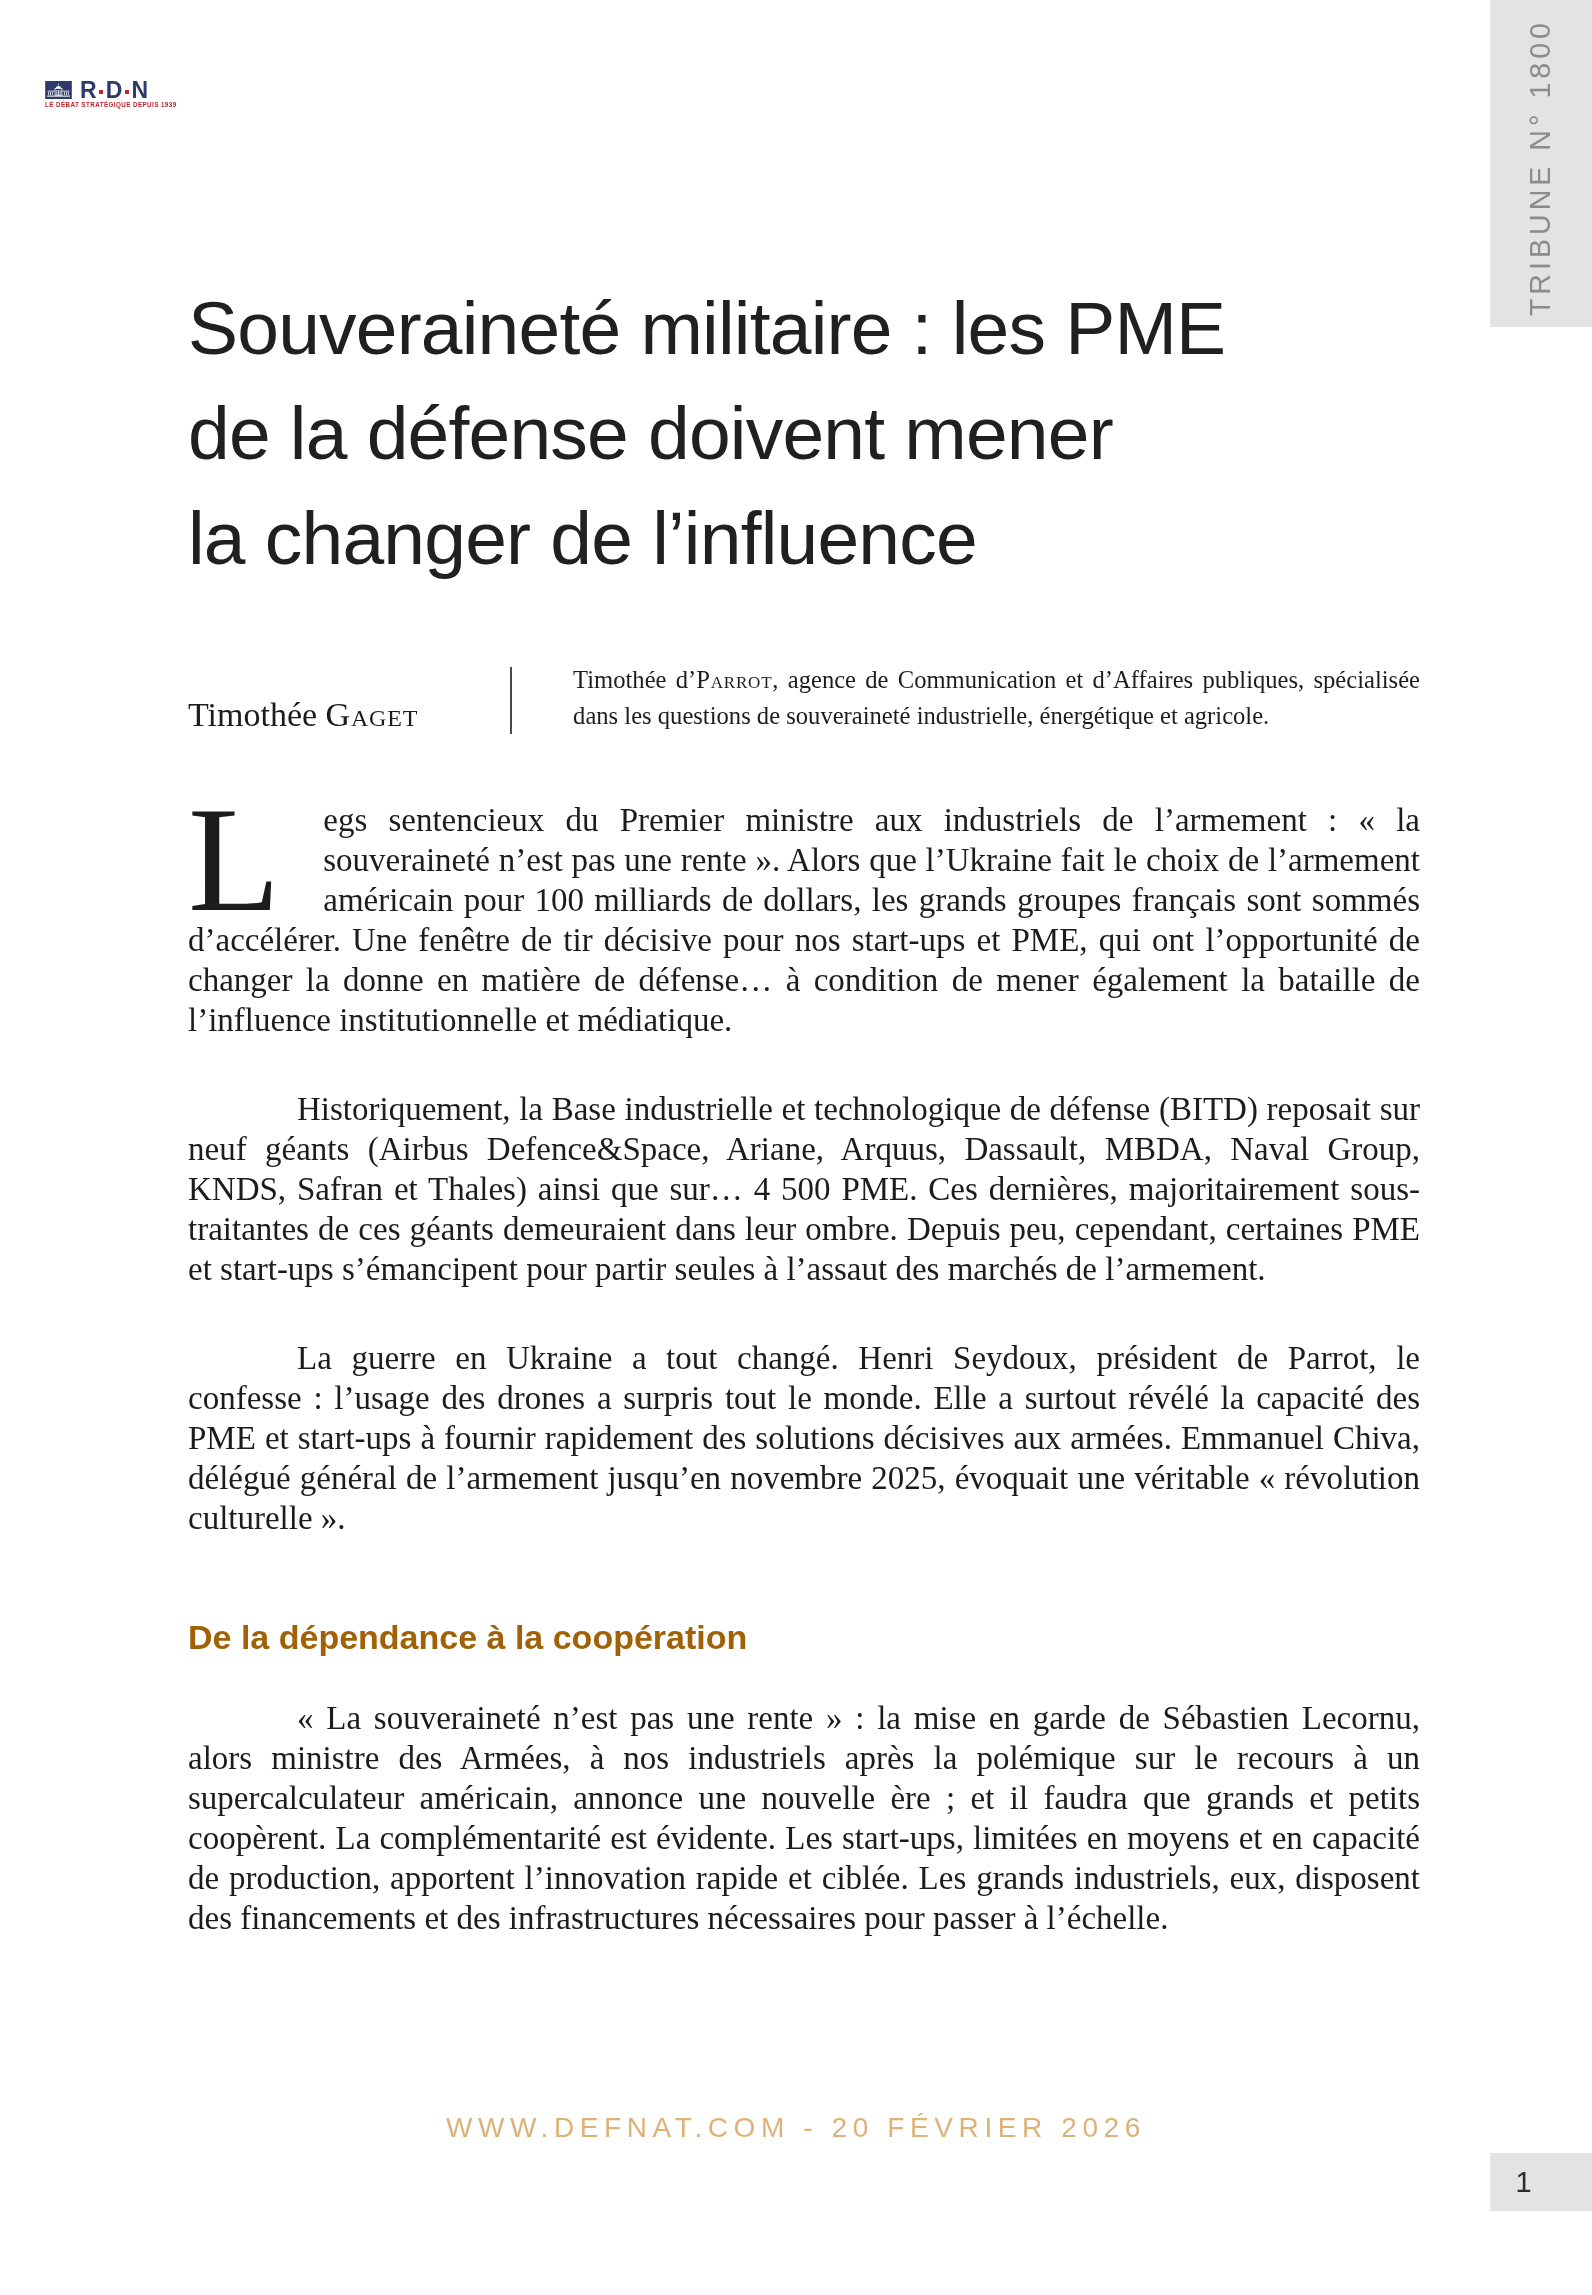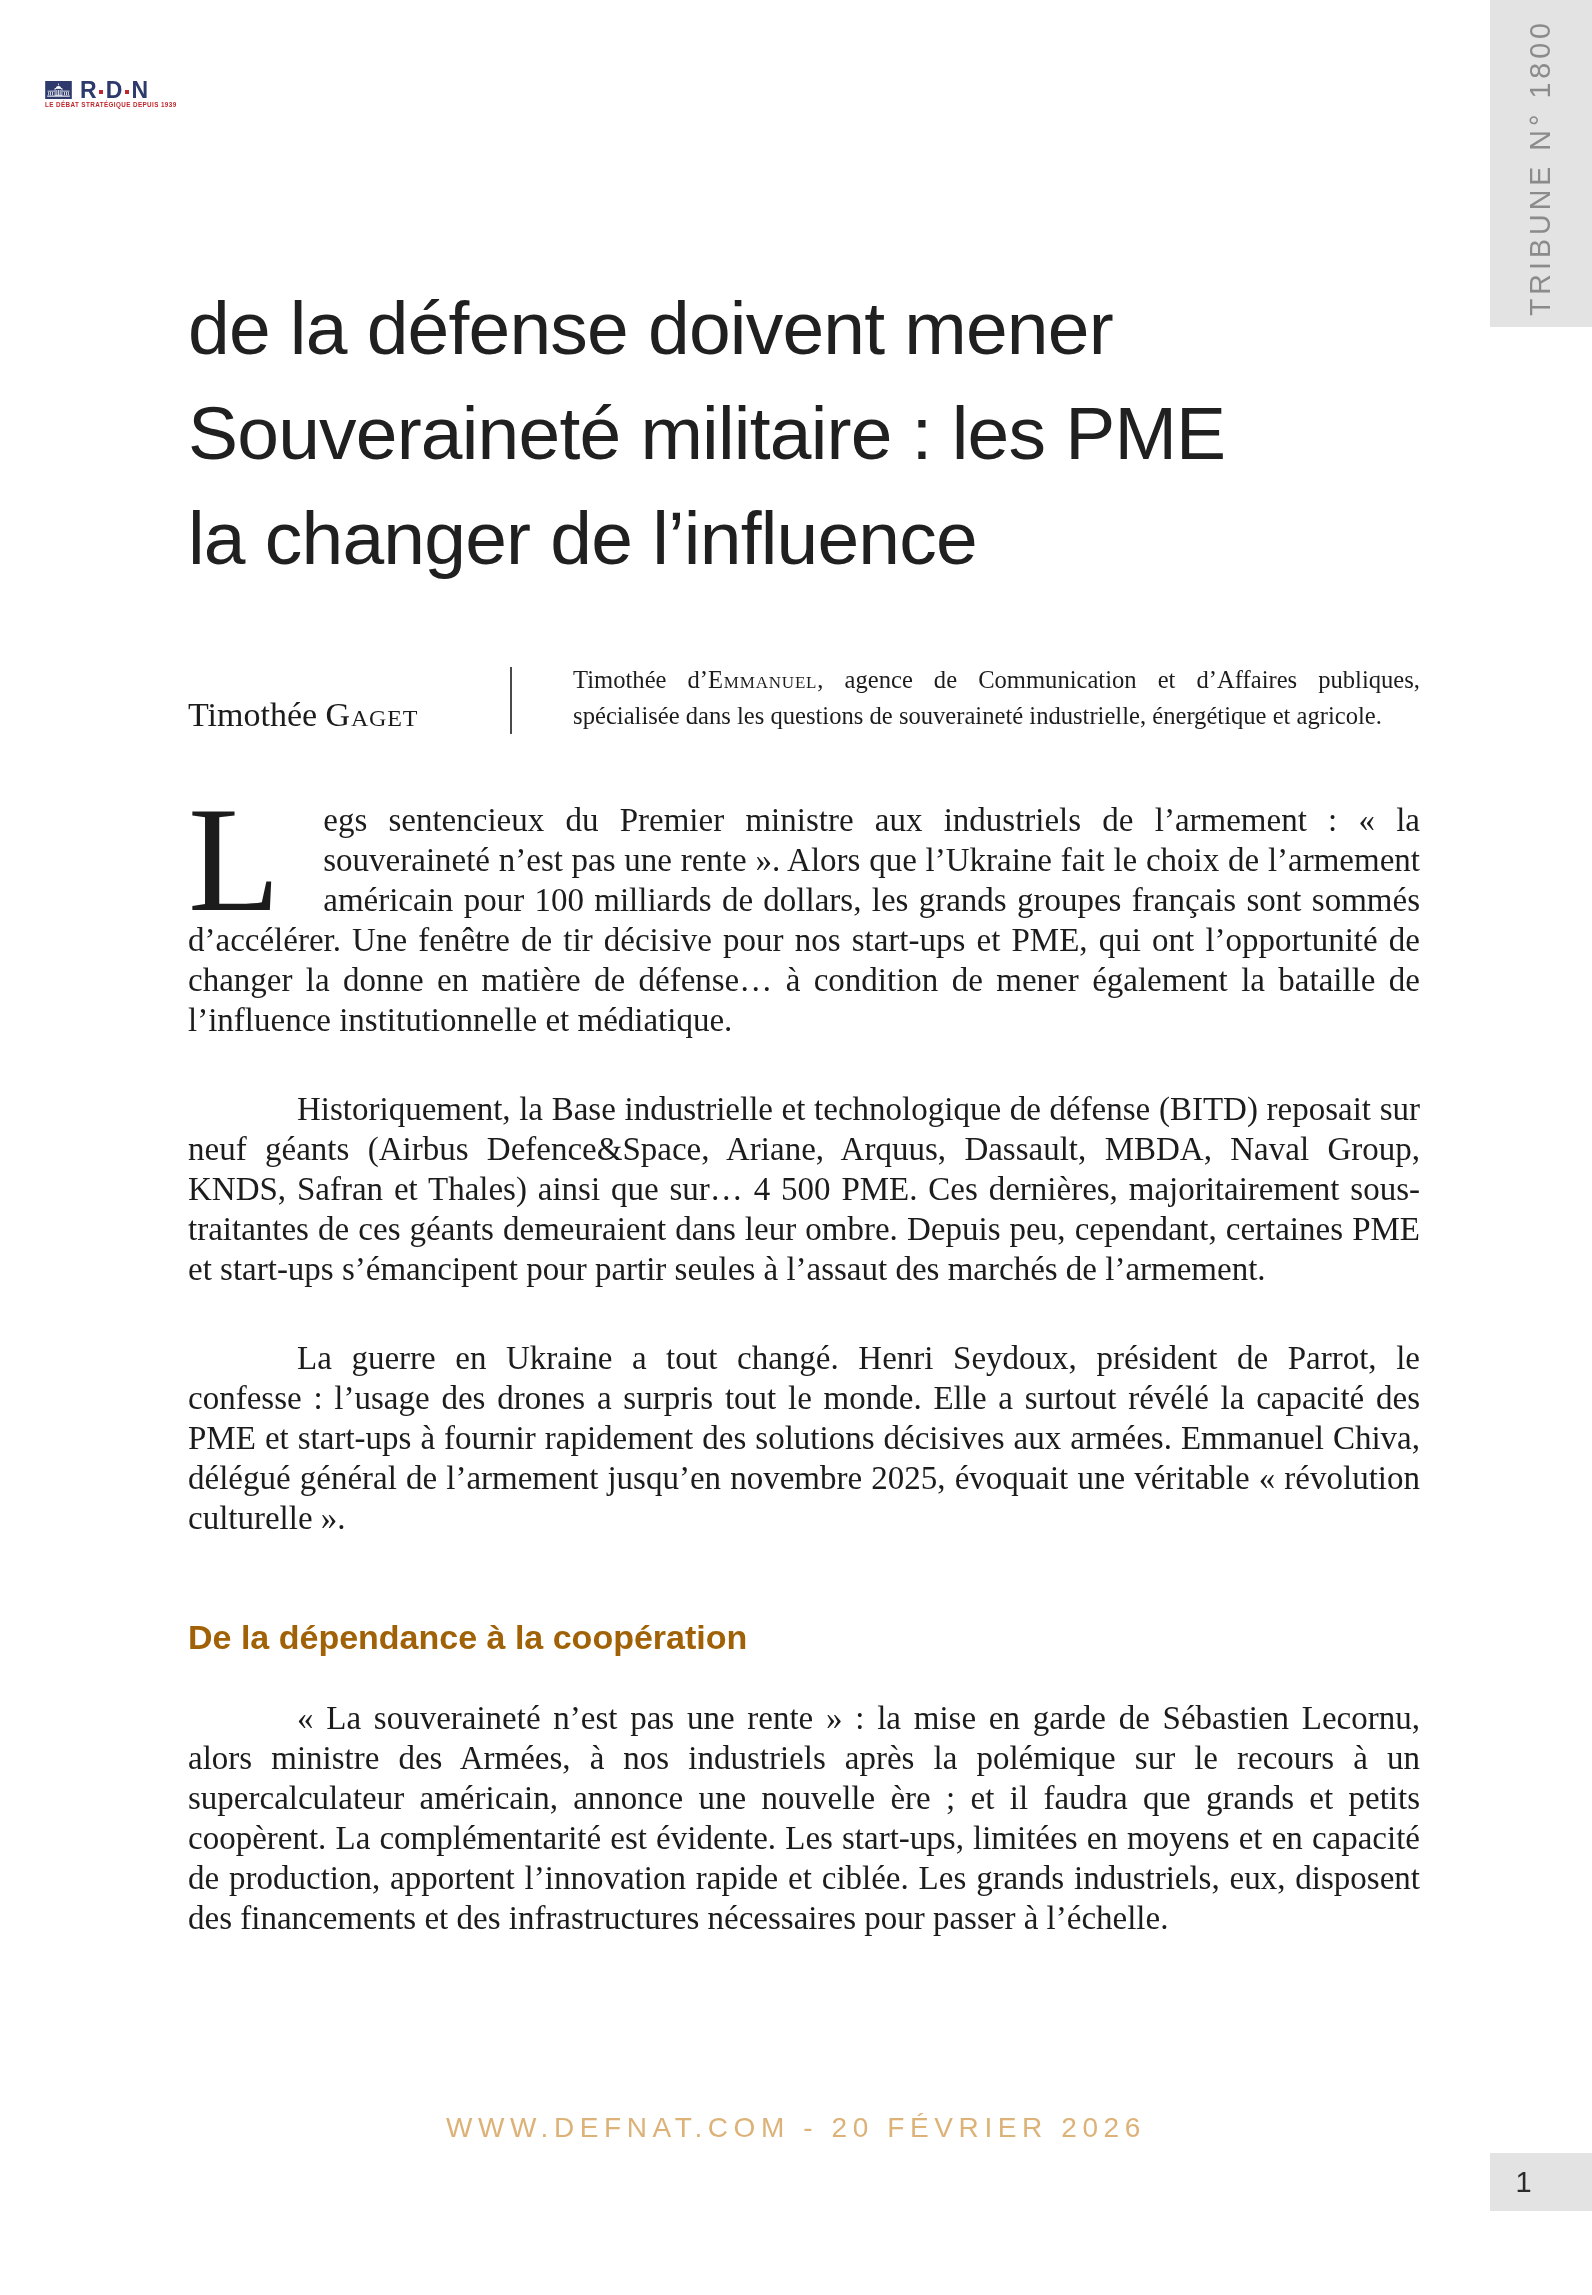--- a/index.html
+++ b/index.html
@@ -102,33 +102,33 @@
         <i class="logo-dot"></i>
         <span>D</span>
         <i class="logo-dot"></i>
         <span>N</span>
       </div>
     </div>
     <div class="logo-tagline">LE DÉBAT STRATÉGIQUE DEPUIS 1939</div>
   </div>
 
   <h1 class="title">
+    <div>Souveraineté militaire&nbsp;: les PME</div>
     <div>de la défense doivent mener</div>
-    <div>Souveraineté militaire&nbsp;: les PME</div>
     <div>la changer de l’influence</div>
   </h1>
 
   <div class="author">
     <div class="author-name">
       <span>Timothée</span>
       <span class="smallcaps">Gaget</span>
     </div>
     <div class="author-divider"></div>
     <div class="author-bio">
-      <span>Timothée d’</span><span class="smallcaps">Emmanuel</span><span>, agence de Communication et d’Affaires publiques, spécialisée dans les questions de souveraineté industrielle, énergétique et agricole.</span>
+      <span>Timothée d’</span><span class="smallcaps">Parrot</span><span>, agence de Communication et d’Affaires publiques, spécialisée dans les questions de souveraineté industrielle, énergétique et agricole.</span>
     </div>
   </div>
 
   <div class="body">
     <p><span class="dropcap">L</span><span>egs sentencieux du Premier ministre aux industriels de l’armement&nbsp;: «&nbsp;la souveraineté n’est pas une rente&nbsp;». Alors que l’Ukraine fait le choix de l’armement américain pour 100 milliards de dollars, les grands groupes français sont sommés d’accélérer. Une fenêtre de tir décisive pour nos start-ups et PME, qui ont l’opportunité de changer la donne en matière de défense… à condition de mener également la bataille de l’influence institutionnelle et médiatique.</span></p>
     <p class="indent">Historiquement, la Base industrielle et technologique de défense (BITD) reposait sur neuf géants (Airbus Defence&amp;Space, Ariane, Arquus, Dassault, MBDA, Naval Group, KNDS, Safran et Thales) ainsi que sur… 4&nbsp;500 PME. Ces dernières, majoritairement sous-traitantes de ces géants demeuraient dans leur ombre. Depuis peu, cependant, certaines PME et start-ups s’émancipent pour partir seules à l’assaut des marchés de l’armement.</p>
     <p class="indent">La guerre en Ukraine a tout changé. Henri Seydoux, président de Parrot, le confesse&nbsp;: l’usage des drones a surpris tout le monde. Elle a surtout révélé la capacité des PME et start-ups à fournir rapidement des solutions décisives aux armées. Emmanuel Chiva, délégué général de l’armement jusqu’en novembre 2025, évoquait une véritable «&nbsp;révolution culturelle&nbsp;».</p>
     <h2 class="section-heading">De la dépendance à la coopération</h2>
     <p class="indent">«&nbsp;La souveraineté n’est pas une rente&nbsp;»&nbsp;: la mise en garde de Sébastien Lecornu, alors ministre des Armées, à nos industriels après la polémique sur le recours à un supercalculateur américain, annonce une nouvelle ère&nbsp;; et il faudra que grands et petits coopèrent. La complémentarité est évidente. Les start-ups, limitées en moyens et en capacité de production, apportent l’innovation rapide et ciblée. Les grands industriels, eux, disposent des financements et des infrastructures nécessaires pour passer à l’échelle.</p>
   </div>

